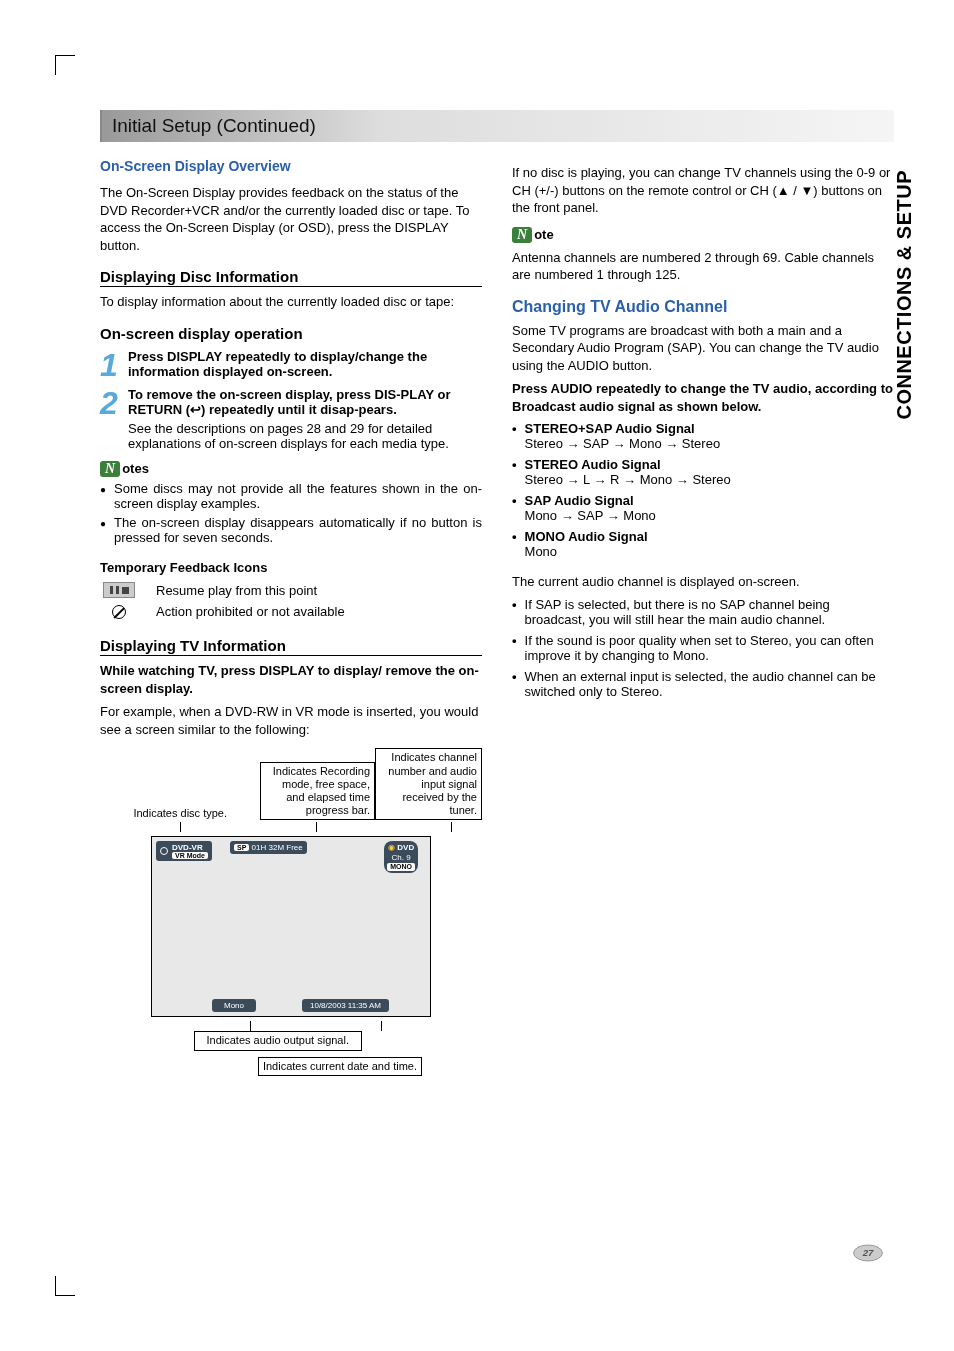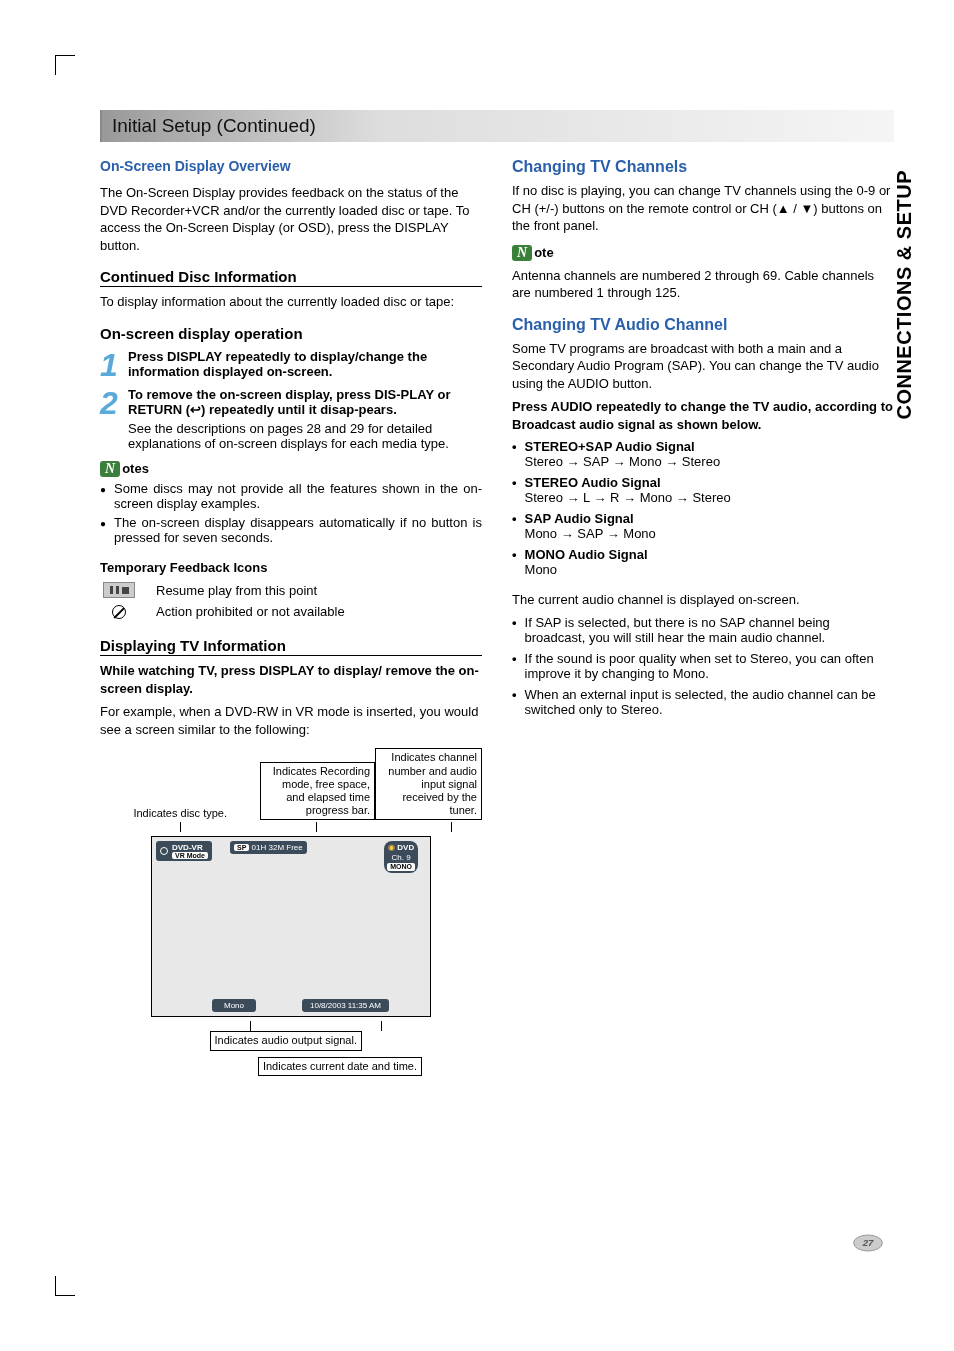--- a/index.html
+++ b/index.html
@@ -138,21 +138,21 @@
   .osd-disc { width:8px; height:8px; border:1px solid #fff; border-radius:50%;}
   .pill-white { background:#fff; color:#000; padding:0 3px; border-radius:2px; font-size:7px; font-weight:bold;}
   .labels-top { display:flex; justify-content:space-between; align-items:flex-end; margin-bottom:2px;}
   .labels-top .left { width:42%; text-align:center;}
   .labels-top .mid { width:30%; text-align:right;}
   .labels-top .right { width:28%; text-align:right;}
   .labels-bottom .b1 { text-align:right; margin-right:100px;}
   .labels-bottom .b2 { text-align:center; margin-right:50px; margin-top:8px;}
   .page-num {
     position:absolute;
-    bottom:98px;
+    bottom:88px;
     right:70px;
     width:32px; height:20px;
   }
   .page-num svg { width:100%; height:100%;}
 </style>
 </head>
 <body>
 
 <div class="crop-tl"></div>
 <div class="crop-bl"></div>
@@ -161,21 +161,21 @@
 
 <div class="page">
   <div class="section-banner">Initial Setup (Continued)</div>
 
   <div class="cols">
 
     <div class="col">
       <h1 class="blue">On-Screen Display Overview</h1>
       <p>The On-Screen Display provides feedback on the status of the DVD Recorder+VCR and/or the currently loaded disc or tape. To access the On-Screen Display (or OSD), press the DISPLAY button.</p>
 
-      <h3 class="subblack">Continued Disc Information</h3>
+      <h3 class="subblack">Displaying Disc Information</h3>
       <p>To display information about the currently loaded disc or tape:</p>
 
       <h3 class="subblack noborder" style="border-bottom:none;">On-screen display operation</h3>
 
       <div class="step">
         <div class="stepnum">1</div>
         <div class="stepbody bold">Press DISPLAY repeatedly to display/change the information displayed on-screen.</div>
       </div>
       <div class="step">
         <div class="stepnum">2</div>
@@ -249,30 +249,29 @@
             <div class="pill-white">MONO</div>
           </div>
           <div class="osd-bottomleft">Mono</div>
           <div class="osd-bottomright">10/8/2003 11:35 AM</div>
         </div>
         <div style="display:flex; justify-content:space-between; padding:0 100px 0 150px;">
           <div style="height:10px; border-left:1px solid #000;"></div>
           <div style="height:10px; border-left:1px solid #000;"></div>
         </div>
         <div class="labels-bottom">
-          <div class="b1 sd-label" style="border:1px solid #000; padding:2px 4px; display:inline-block; float:right; clear:both; margin-right:120px;">Indicates audio output signal.</div>
+          <div class="b1 sd-label" style="border:1px solid #000; padding:2px 12px; display:inline-block; float:right; clear:both; margin-right:120px;">Indicates audio output signal.</div>
           <div style="clear:both;"></div>
           <div class="b2 sd-label" style="border:1px solid #000; padding:2px 4px; display:inline-block; float:right; margin-top:6px; margin-right:60px;">Indicates current date and time.</div>
           <div style="clear:both;"></div>
         </div>
       </div>
     </div>
 
     <div class="col">
-      <h2 class="subblue" style="margin-top:0;">Changing TV Channels</h2>
       <p>If no disc is playing, you can change TV channels using the 0-9 or CH (+/-) buttons on the remote control or CH (▲ / ▼) buttons on the front panel.</p>
 
       <div class="notes-line">
         <span class="note-icon">N</span><span class="bold">ote</span>
       </div>
       <p>Antenna channels are numbered 2 through 69. Cable channels are numbered 1 through 125.</p>
 
       <h2 class="subblue">Changing TV Audio Channel</h2>
       <p>Some TV programs are broadcast with both a main and a Secondary Audio Program (SAP). You can change the TV audio using the AUDIO button.</p>
       <p class="bold">Press AUDIO repeatedly to change the TV audio, according to Broadcast audio signal as shown below.</p>

